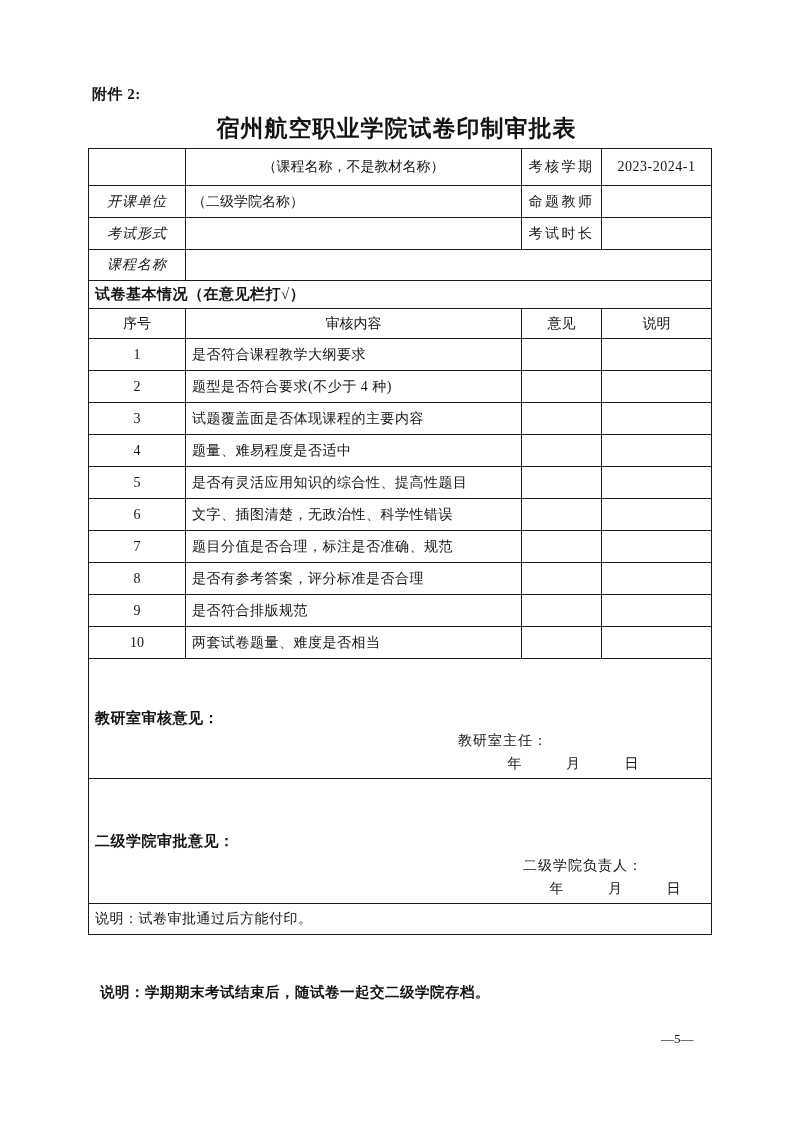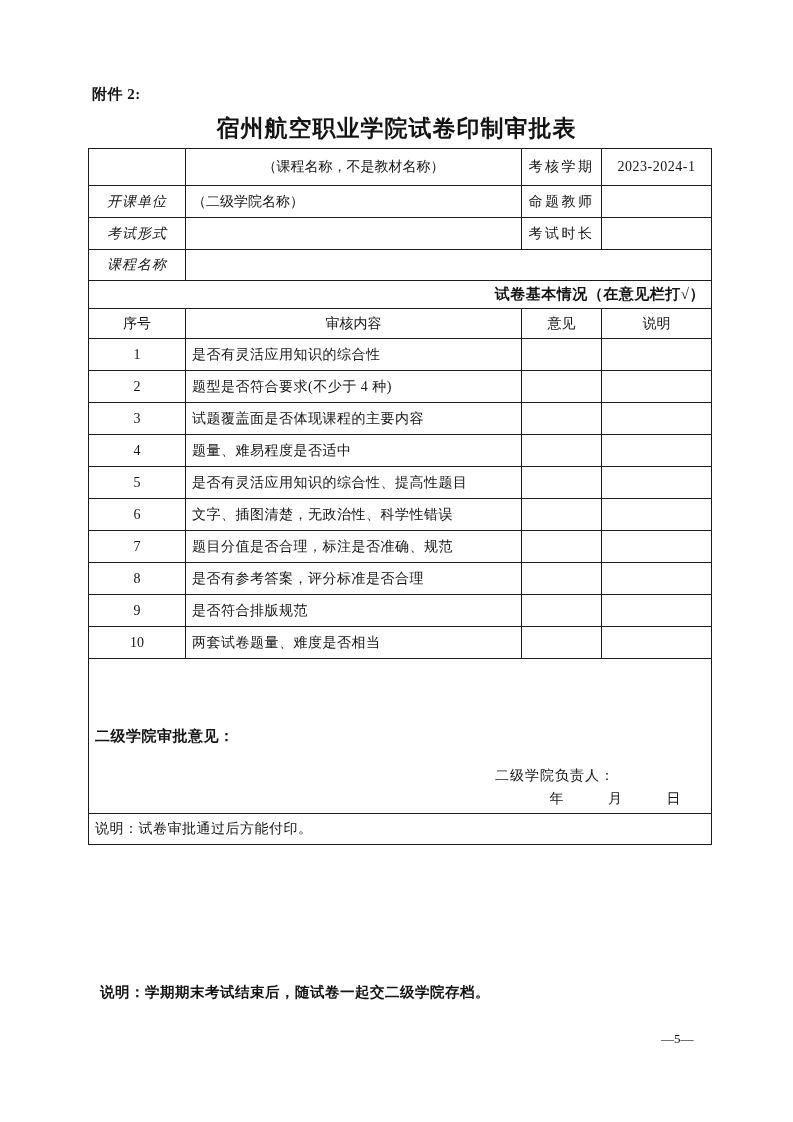--- a/index.html
+++ b/index.html
@@ -29,42 +29,42 @@
     padding:0 6px;
     vertical-align:middle;
     overflow:hidden;
     box-sizing:border-box;
   }
   td.lab { text-align:center; letter-spacing:1px; padding:0;font-style:italic; }
   td.lab-r { text-align:center; letter-spacing:2.5px; padding:0; }
   td.val { text-align:center; letter-spacing:0.5px; }
   td.val-l { text-align:left; padding-left:12px; }
   td.center { text-align:center; }
-  td.section-hdr { text-align:right; font-weight:bold; font-size:15px; letter-spacing:0.5px; }
+  td.section-hdr { text-align:left; font-weight:bold; font-size:15px; letter-spacing:0.5px; }
   td.content { text-align:left; padding-left:10px; letter-spacing:0.5px; }
   .r1 td { height:37px; }
   .r32 td { height:32px; }
   .r31 td { height:31px; }
   .r28 td { height:28px; }
   .r30 td { height:30px; }
   td.review-cell {
     height:120px;
     position:relative;
     vertical-align:top;
     padding:4px 8px;
   }
-  td.review-cell2 { height:155px; }
+  td.review-cell2 { height:125px; }
   .review-title { font-weight:bold; font-size:15px; letter-spacing:0.5px; }
   .sig { position:absolute; right:0; bottom:5px; text-align:right; font-size:14px; }
   .sig-name { letter-spacing:1px; }
   .sig-date { margin-top:5px; letter-spacing:0.5px; }
   .sig-date span + span { margin-left:44px; }
   .s1 .sig-name { margin-right:163px; }
   .s1 .sig-date { margin-right:72px; }
-  .s2 .sig-name { margin-right:96px; }
+  .s2 .sig-name { margin-right:68px; }
   .s2 .sig-date { margin-right:30px; }
   td.note-row { height:31px; text-align:left; padding-left:10px; letter-spacing:0.5px; }
   .footer-note {
     position:absolute; left:100px; top:983px;
     font-size:14.5px; font-weight:bold; letter-spacing:0.5px;
   }
   .page-number {
     position:absolute; left:661px; top:1031px;
     font-size:13px;
   }
@@ -117,21 +117,21 @@
 
   <tr class="r30">
     <td class="center">序号</td>
     <td class="center">审核内容</td>
     <td class="center">意见</td>
     <td class="center">说明</td>
   </tr>
 
   <tr class="r32">
     <td class="center">1</td>
-    <td class="content">是否有灵活应用知识的综合性</td>
+    <td class="content">是否符合课程教学大纲要求</td>
     <td></td>
     <td></td>
   </tr>
   <tr class="r32">
     <td class="center">2</td>
     <td class="content">题型是否符合要求(不少于 4 种)</td>
     <td></td>
     <td></td>
   </tr>
   <tr class="r32">
@@ -176,20 +176,31 @@
     <td></td>
     <td></td>
   </tr>
   <tr class="r32">
     <td class="center">10</td>
     <td class="content">两套试卷题量、难度是否相当</td>
     <td></td>
     <td></td>
   </tr>
 
+  <tr>
+    <td colspan="4" class="review-cell s1">
+      <div class="review-title">教研室审核意见：</div>
+      <div class="sig">
+        <div class="sig-name">教研室主任：</div>
+        <div class="sig-date">
+          <span>年</span><span>月</span><span>日</span>
+        </div>
+      </div>
+    </td>
+  </tr>
 
   <tr>
     <td colspan="4" class="review-cell review-cell2 s2">
       <div class="review-title">二级学院审批意见：</div>
       <div class="sig">
         <div class="sig-name">二级学院负责人：</div>
         <div class="sig-date">
           <span>年</span><span>月</span><span>日</span>
         </div>
       </div>

